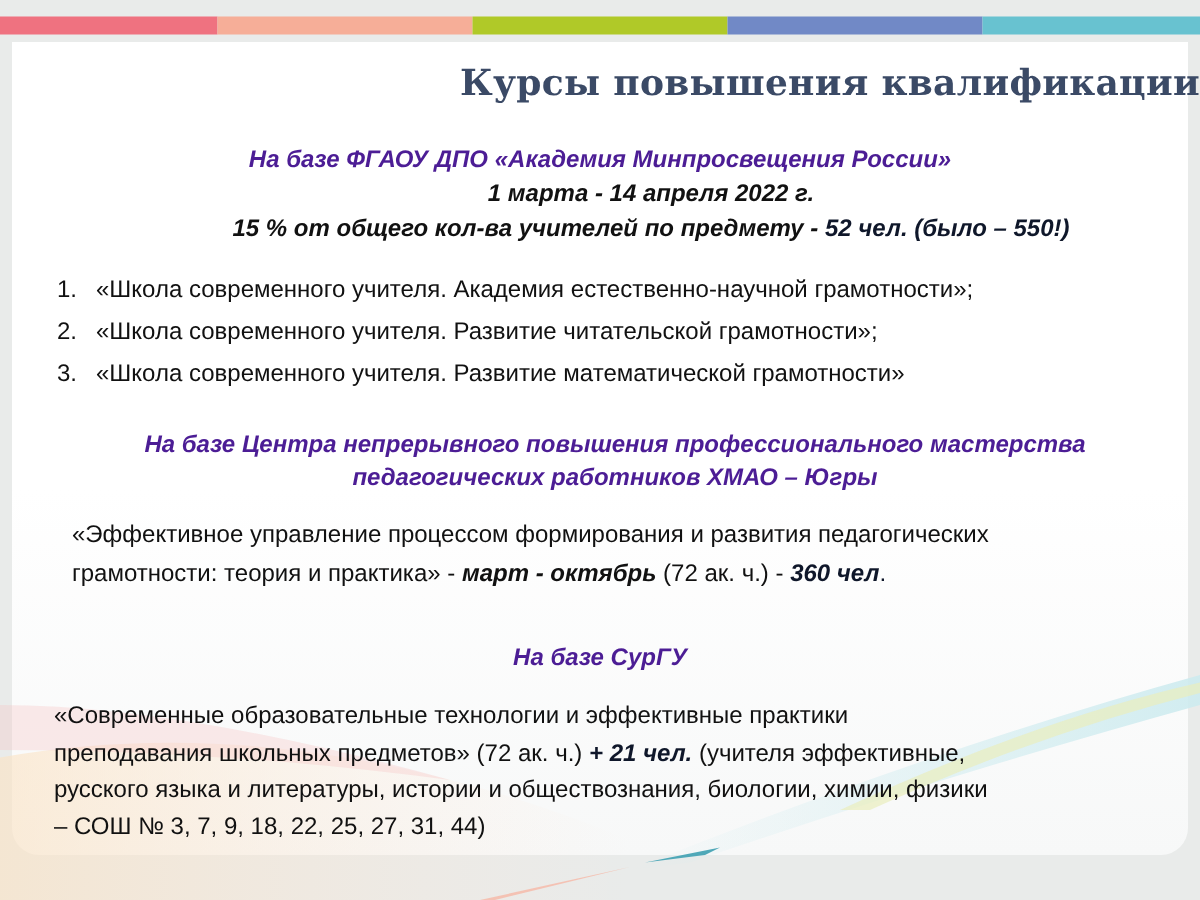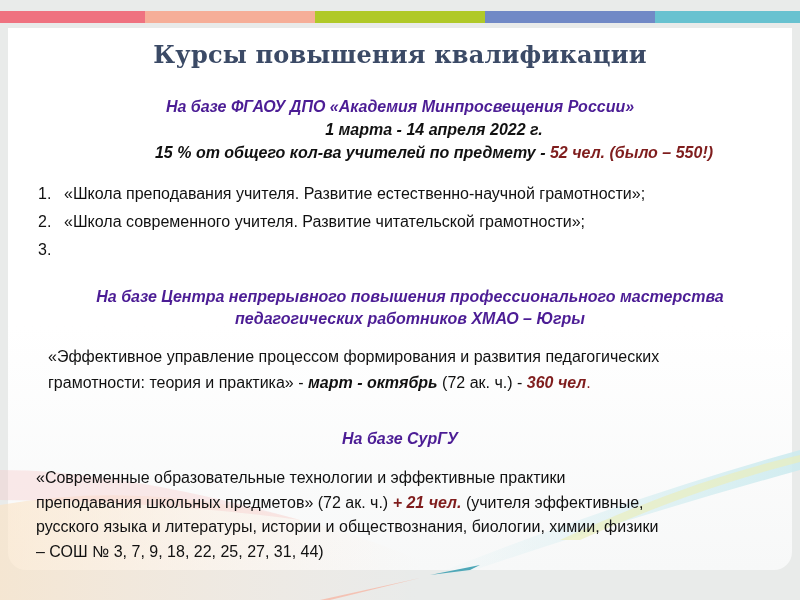--- a/index.html
+++ b/index.html
@@ -21,30 +21,30 @@
   }
   .card {
     position: absolute; left: 8px; top: 28px; width: 784px; height: 542px;
     background: linear-gradient(180deg, #ffffff 0%, #ffffff 55%, #f7f8f8 100%);
     border-radius: 0 0 18px 18px;
   }
   .content {
     position: absolute; left: 0; top: 0; width: 800px; height: 600px;
   }
   .title {
-    position: absolute; left: 0; top: 40px; width: 800px; text-align: center;
+    position: absolute; left: 0; top: 40px; width: 800px; text-align: right;
     font-family: "DejaVu Serif", "Liberation Serif", serif;
     font-weight: bold; font-size: 24px; color: #3b4a66; letter-spacing: 0.2px;
   }
   .sub {
     position: absolute; left: 0; width: 800px; text-align: center;
     font-style: italic; font-weight: bold; font-size: 16px;
   }
   .blue { color: #4c1d95; }
-  .red { color: #7f1d1d; }
+  .red { color: #0f172a; }
   .black { color: #111; margin-left: 34px; }
   .list {
     position: absolute; left: 38px; top: 180px; width: 740px;
     font-size: 16px; line-height: 28px; color: #111;
   }
   .list .row { display: flex; white-space: nowrap; }
   .list .num { width: 26px; }
   .para {
     position: absolute; font-size: 16px; line-height: 26px; color: #111;
   }
@@ -87,28 +87,29 @@
 
   <div class="sub blue" style="top:98px">На базе ФГАОУ ДПО «Академия Минпросвещения России»</div>
   <div class="sub black" style="top:121px">1 марта - 14 апреля 2022 г.</div>
   <div class="sub black" style="top:144px">
     <span>15 % от общего кол-ва учителей по предмету - </span><span class="red">52 чел. (было – 550!)</span>
   </div>
 
   <div class="list">
     <div class="row">
       <span class="num">1.</span>
-      <span>«Школа преподавания учителя. Развитие естественно-научной грамотности»;</span>
+      <span>«Школа современного учителя. Академия естественно-научной грамотности»;</span>
     </div>
     <div class="row">
       <span class="num">2.</span>
       <span>«Школа современного учителя. Развитие читательской грамотности»;</span>
     </div>
     <div class="row">
       <span class="num">3.</span>
+      <span>«Школа современного учителя. Развитие математической грамотности»</span>
     </div>
   </div>
 
   <div class="sub blue" style="top:288px; left:10px">На базе Центра непрерывного повышения профессионального мастерства</div>
   <div class="sub blue" style="top:310px; left:10px">педагогических работников ХМАО – Югры</div>
 
   <div class="para" style="left:48px; top:344px; width:740px">
     <div>«Эффективное управление процессом формирования и развития педагогических</div>
     <div>
       <span>грамотности: теория и практика» - </span><span class="bi">март - октябрь</span><span> (72 ак. ч.) -  </span><span class="bi red">360 чел</span><span class="red">.</span>

